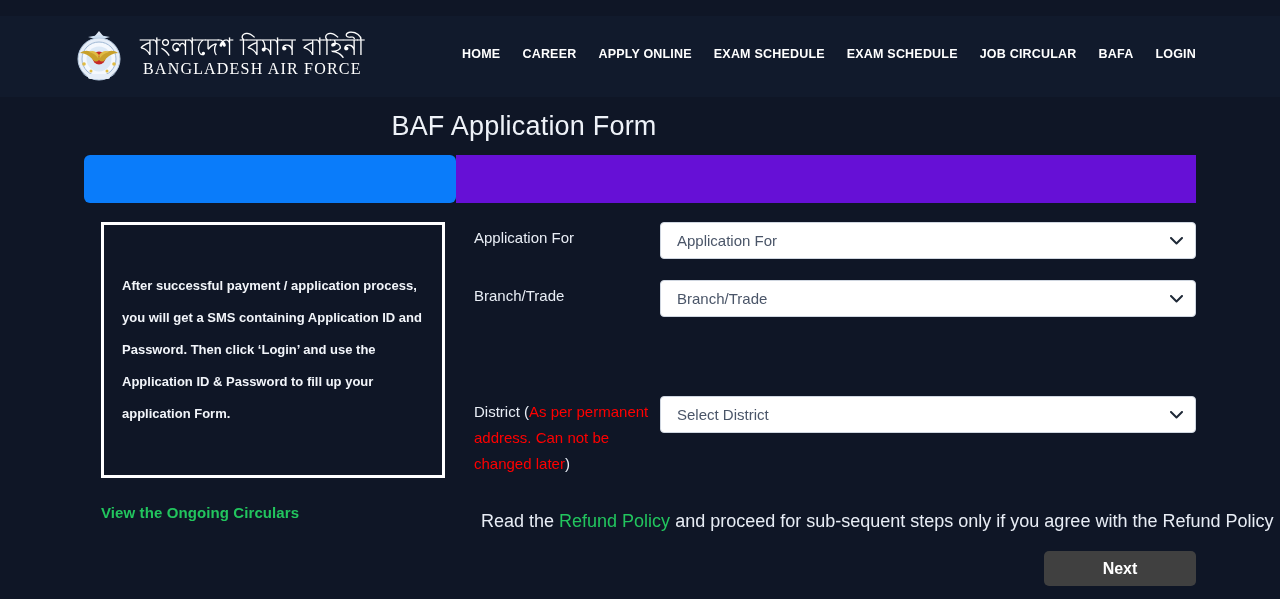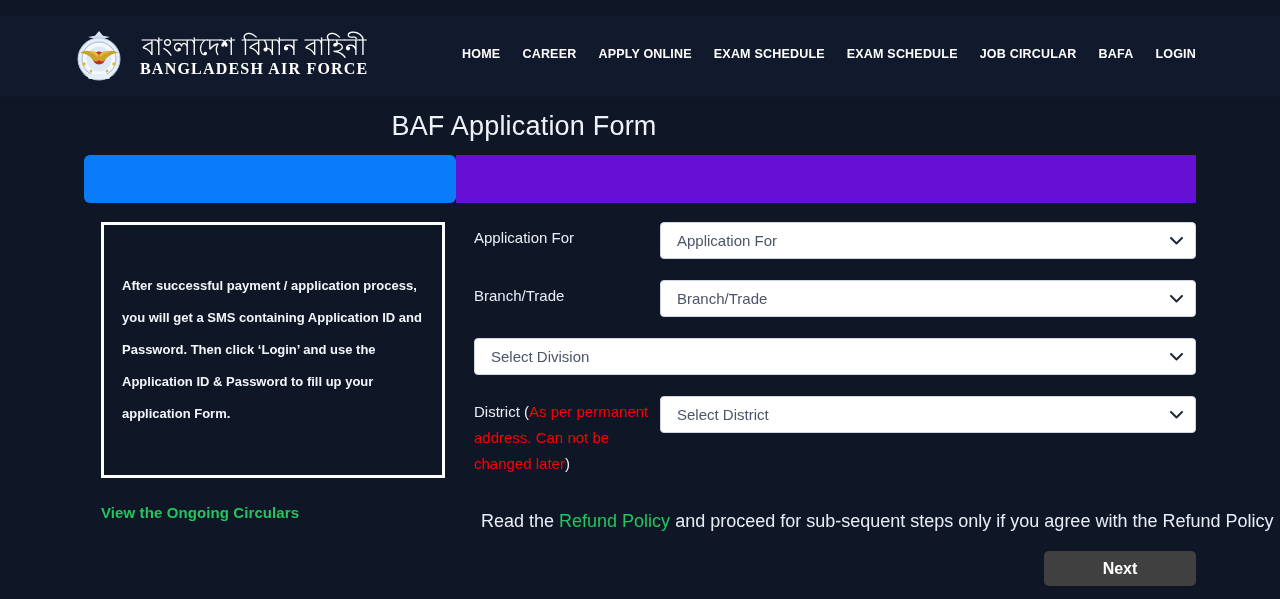--- a/index.html
+++ b/index.html
@@ -20,21 +20,21 @@
     position: absolute; left: 72px; top: 13px;
     display: flex; align-items: center; gap: 14px;
   }
   .crest { width: 54px; height: 54px; display: block; }
   .brand-text { display: flex; flex-direction: column; align-items: center; line-height: 1; }
   .brand-bn {
     font-size: 24px; color: #ffffff; font-weight: 400;
     letter-spacing: .3px; white-space: nowrap;
   }
   .brand-en {
-    font-size: 16px; color: #ffffff; font-weight: 700;
+    font-size: 16px; color: #ffffff; font-weight: 400;
     letter-spacing: 1.2px; white-space: nowrap; margin-top: 2px;
     font-family: "Liberation Serif", serif;
   }
 
   .nav {
     position: absolute; right: 84px; top: 31px;
     display: flex; align-items: center; gap: 0;
   }
   .nav a {
     color: #ffffff; text-decoration: none;
@@ -216,28 +216,20 @@
         <select>
           <option>Branch/Trade</option>
         </select>
         <svg class="chev" width="13" height="8" viewBox="0 0 13 8">
           <path d="M1 1 L6.5 6.5 L12 1" stroke="#1f2937" stroke-width="2" fill="none" stroke-linecap="round" stroke-linejoin="round"></path>
         </svg>
       </div>
     </div>
 
     <div class="form-row">
-      <div class="select-box">
-        <select>
-          <option>Select Division</option>
-        </select>
-        <svg class="chev" width="13" height="8" viewBox="0 0 13 8">
-          <path d="M1 1 L6.5 6.5 L12 1" stroke="#1f2937" stroke-width="2" fill="none" stroke-linecap="round" stroke-linejoin="round"></path>
-        </svg>
-      </div>
     </div>
 
     <div class="form-row">
       <div class="form-label"><span>District (</span><span class="note">As per permanent address. Can not be changed later</span><span>)</span></div>
       <div class="select-box">
         <select>
           <option>Select District</option>
         </select>
         <svg class="chev" width="13" height="8" viewBox="0 0 13 8">
           <path d="M1 1 L6.5 6.5 L12 1" stroke="#1f2937" stroke-width="2" fill="none" stroke-linecap="round" stroke-linejoin="round"></path>

